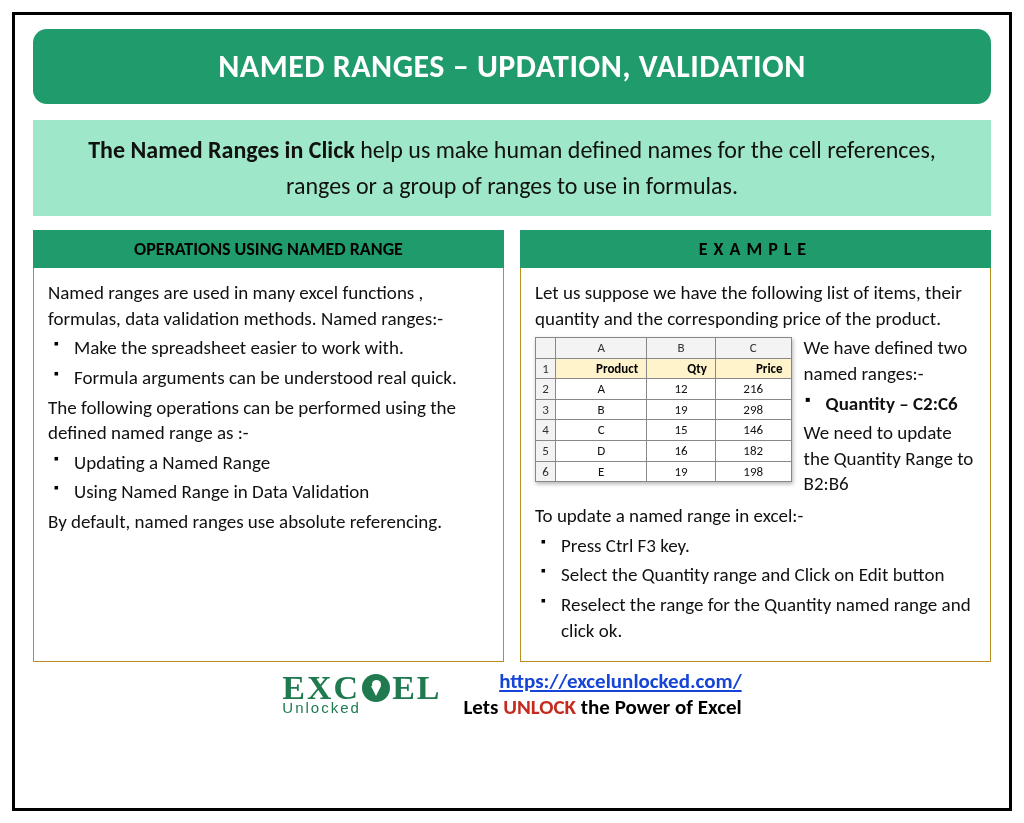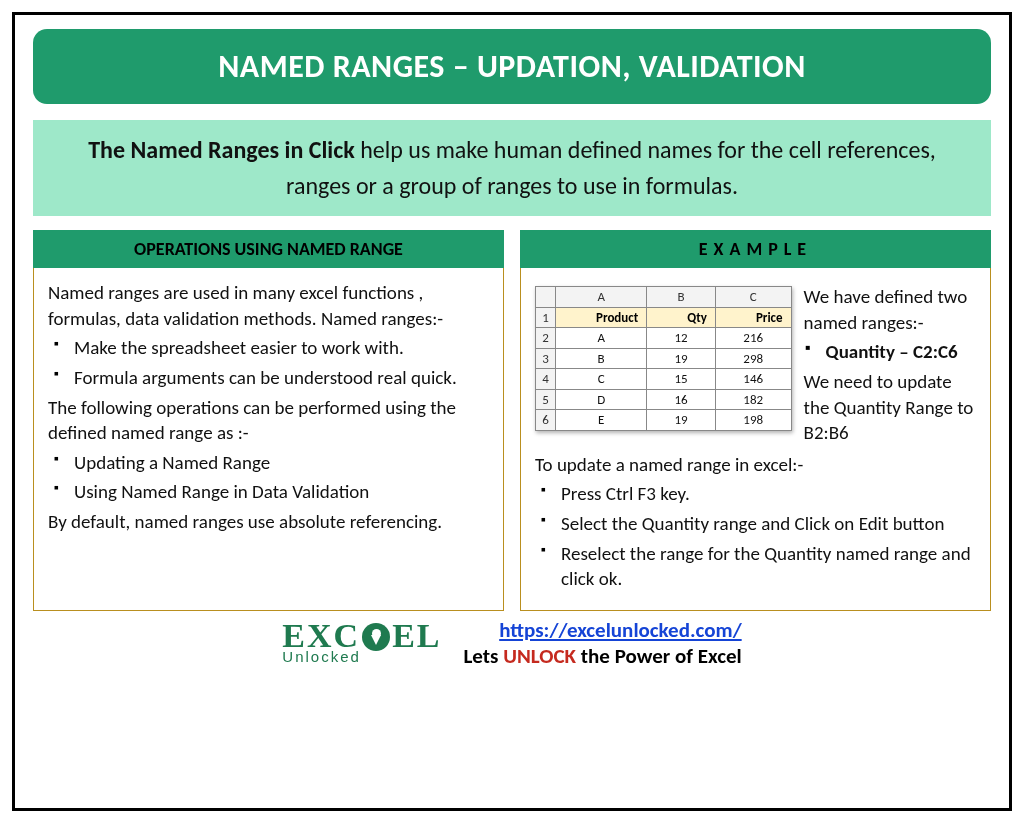--- a/index.html
+++ b/index.html
@@ -226,20 +226,21 @@
           <li>Updating a Named Range</li>
           <li>Using Named Range in Data Validation</li>
         </ul>
         <div>By default, named ranges use absolute referencing.</div>
       </div>
     </div>
 
     <div class="col">
       <div class="col-header spaced">EXAMPLE</div>
       <div class="col-body">
+        <div>Let us suppose we have the following list of items, their quantity and the corresponding price of the product.</div>
 
         <div class="example-top">
           <table class="excel-table">
             <tbody>
                 <tr>
               <th class="corner"></th>
               <th class="colhdr">A</th>
               <th class="colhdr">B</th>
               <th class="colhdr">C</th>
             </tr>

